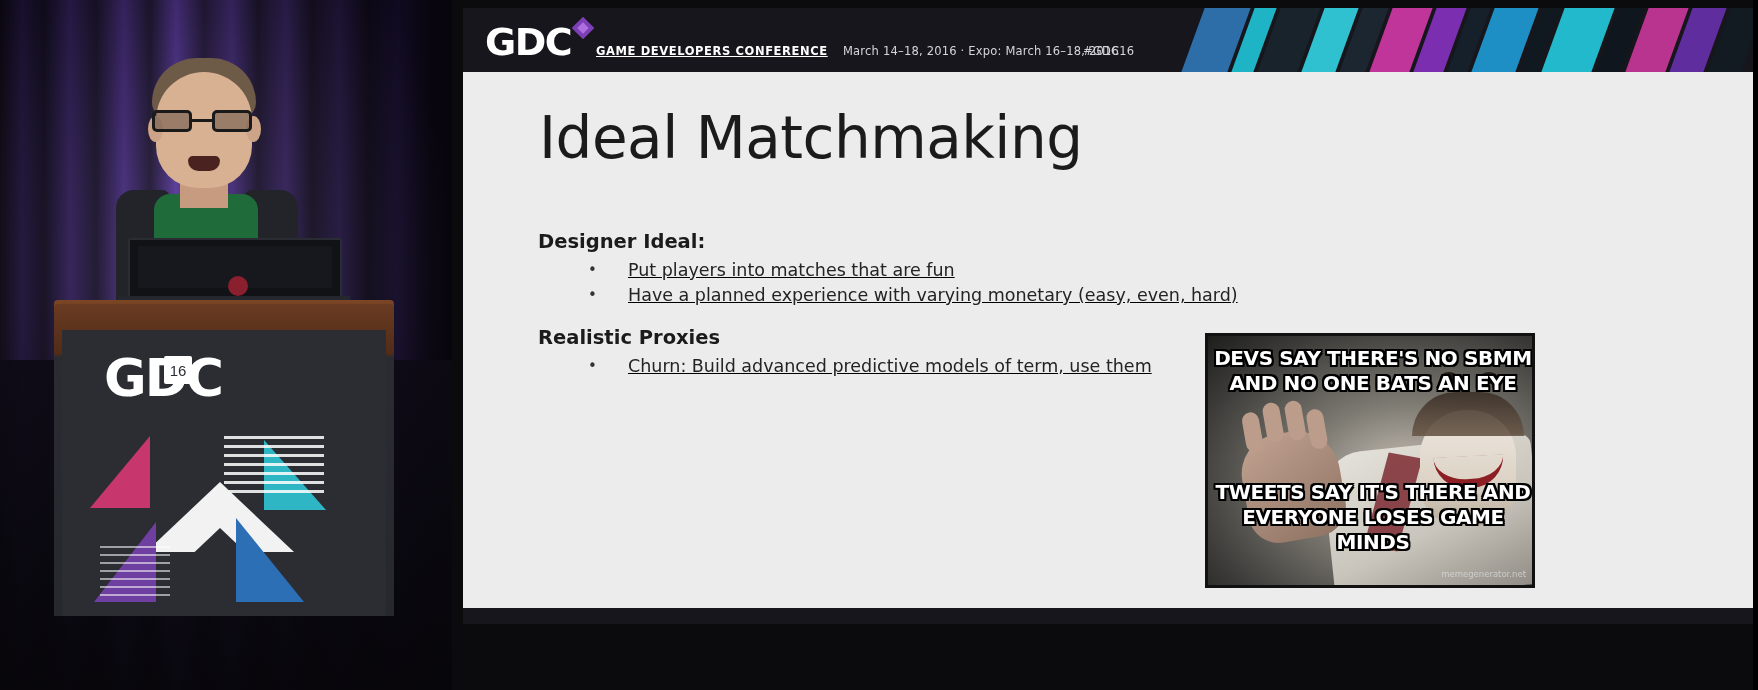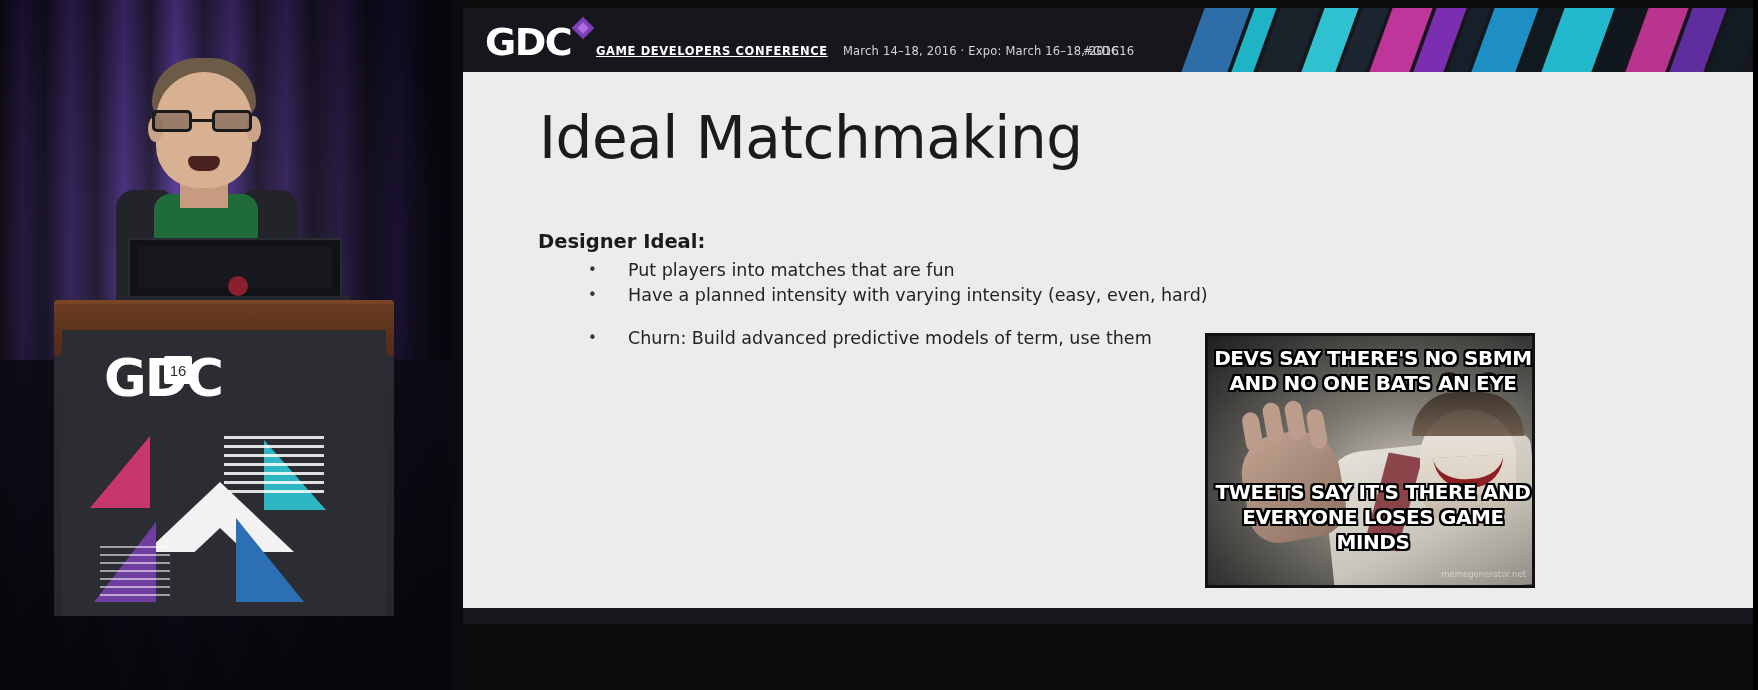--- a/index.html
+++ b/index.html
@@ -218,21 +218,21 @@
     font-size:58px; color:#1b1b1b; font-weight:400;
     font-family:"DejaVu Sans", sans-serif; letter-spacing:-.5px;
   }
 
   .slide-body { position:absolute; left:75px; top:178px; width:740px;margin-top:44px; }
   .sect { margin-bottom:18px; }
   .sect-head {
     font-size:19.5px; font-weight:700; color:#1b1b1b;
     font-family:"DejaVu Sans", sans-serif; margin-bottom:5px;
   }
-  .sect ul { list-style:none; margin:0 0 0 26px; }
+  .sect ul { list-style:none; margin:0 0 0 26px;text-decoration:underline; }
   .sect li {
     position:relative; font-size:17.5px; color:#232323; line-height:25px;
     padding-left:64px; font-family:"DejaVu Sans", sans-serif;
   }
   .sect li::before {
     content:"\2022"; position:absolute; left:24px; top:0; color:#333; font-size:15px;
   }
 
   
   .meme {
@@ -385,28 +385,29 @@
     </div>
 
     <div class="slide-title">Ideal Matchmaking</div>
 
     <div class="slide-body">
 
       <div class="sect">
         <div class="sect-head">Designer Ideal:</div>
         <ul>
           <li>Put players into matches that are fun</li>
-          <li>Have a planned intensity with varying intensity (easy, even, hard)</li>
+          <li>Have a planned experience with varying monetary (easy, even, hard)</li>
         </ul>
       </div>
 
       <div class="sect">
       </div>
 
       <div class="sect">
+        <div class="sect-head">Realistic Proxies</div>
         <ul>
           <li>Churn: Build advanced predictive models of term, use them</li>
         </ul>
       </div>
 
     </div>
 
     <div class="meme">
       <div class="meme-photo">
         <div class="joker-body"></div>

